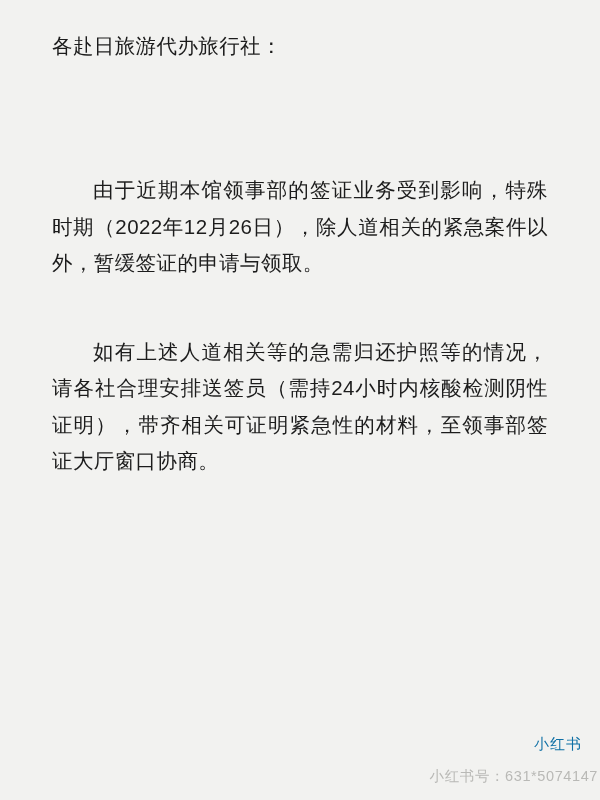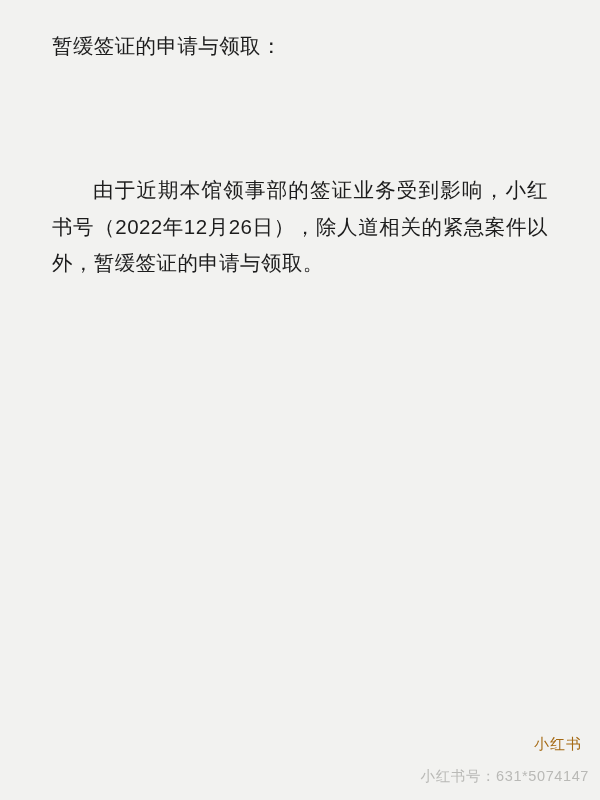--- a/index.html
+++ b/index.html
@@ -47,54 +47,55 @@
     height: 48px;
   }
   .indent {
     text-indent: 2em;
   }
   .watermark-logo {
     position: absolute;
     right: 18px;
     bottom: 46px;
     font-size: 15px;
-    color: #a16207;
+    color: #0369a1;
     letter-spacing: 1px;
     font-family: "Liberation Sans", sans-serif;
     opacity: 0.95;
   }
   .watermark-id {
     position: absolute;
-    right: 11px;
+    right: 2px;
     bottom: 14px;
     font-size: 14.5px;
     color: #b9b9b6;
     letter-spacing: 0.6px;
     font-family: "Liberation Sans", sans-serif;
     text-align: center;
   }
 </style>
 </head>
 <body>
 
 <div class="page">
 
   <div class="doc-body">
 
-    <p class="para salutation">暂缓签证的申请与领取：</p>
+    <p class="para salutation">各赴日旅游代办旅行社：</p>
 
     <div class="gap-lg"></div>
 
 
     <div class="gap-md"></div>
 
-    <p class="para indent">由于近期本馆领事部的签证业务受到影响，小红书号（2022年12月26日），除人道相关的紧急案件以外，暂缓签证的申请与领取。</p>
+    <p class="para indent">由于近期本馆领事部的签证业务受到影响，特殊时期（2022年12月26日），除人道相关的紧急案件以外，暂缓签证的申请与领取。</p>
 
     <div class="gap-md"></div>
 
+    <p class="para indent">如有上述人道相关等的急需归还护照等的情况，请各社合理安排送签员（需持24小时内核酸检测阴性证明），带齐相关可证明紧急性的材料，至领事部签证大厅窗口协商。</p>
 
     <div class="gap-sm"></div>
 
 
   </div>
 
   <div class="watermark-logo">小红书</div>
 
   <div class="watermark-id">小红书号：631*5074147</div>
 

